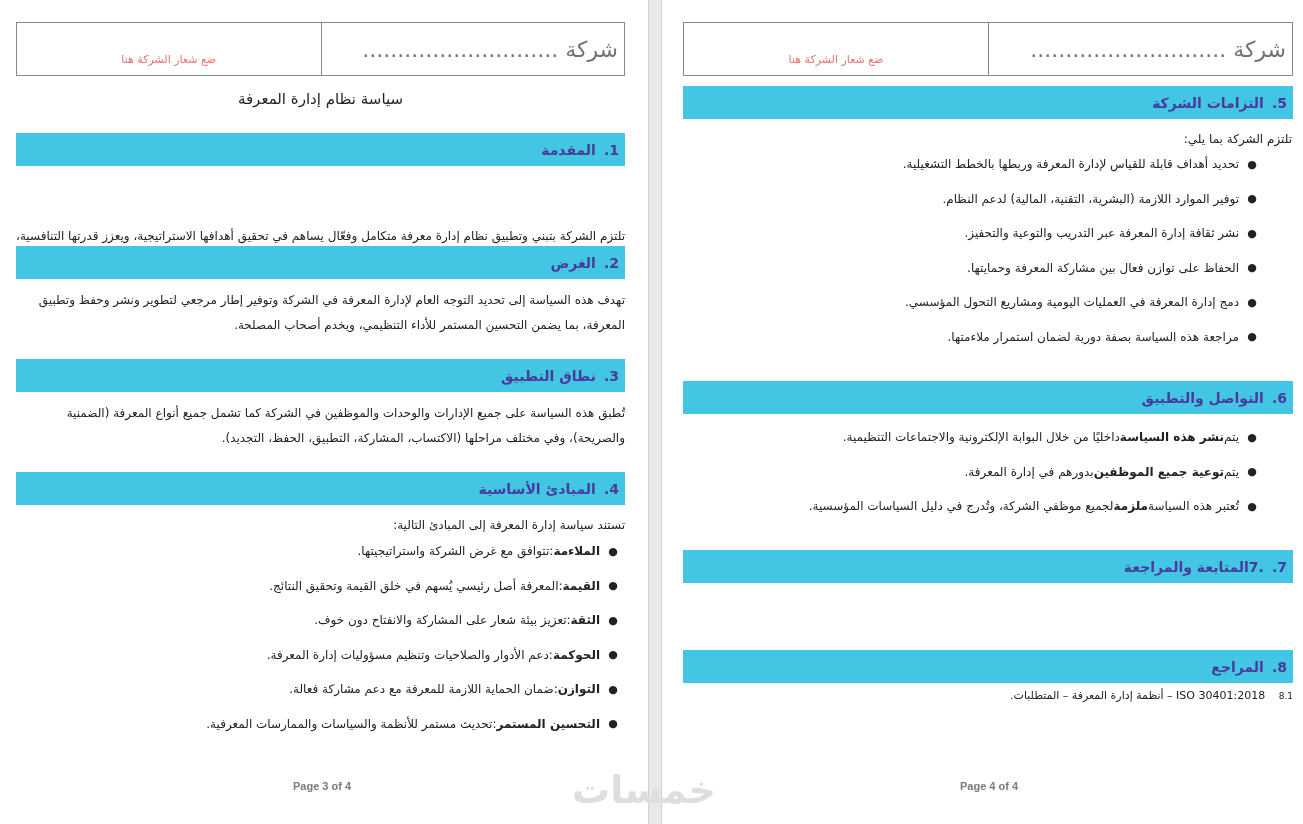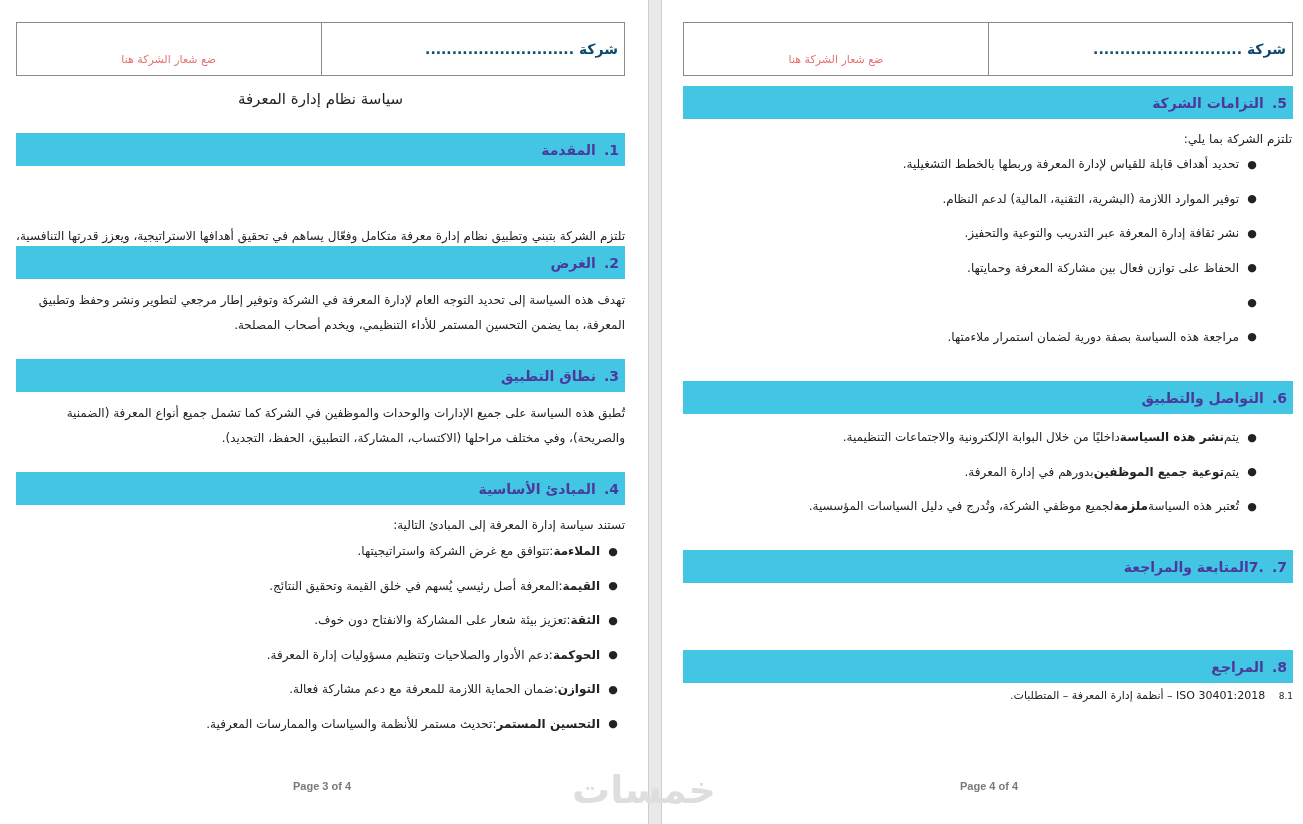--- a/index.html
+++ b/index.html
@@ -20,21 +20,21 @@
   .header-table {
     position: absolute; top: 22px; height: 54px;
     border: 1px solid #8a8a8a; display: flex; direction: rtl;
   }
   .page-left .header-table  { left: 16px; width: 609px; }
   .page-right .header-table { left: 21px; width: 610px; }
   .header-company {
     width: 50%; height: 100%; border-left: 1px solid #8a8a8a;
     display: flex; align-items: center; justify-content: flex-start;
     padding-right: 6px;
-    font-family: "DejaVu Sans", sans-serif; font-size: 14px; color: #0c4a6e; font-weight: 700;
+    font-family: "DejaVu Sans", sans-serif; font-size: 22px; color: #737373; font-weight: 400;
   }
   .header-logo {
     width: 50%; height: 100%;
     display: flex; align-items: flex-start; justify-content: center;
     padding-top: 5px;
     font-size: 11px; color: #e57373; margin-top: 25px;
   }
 
   .doc-title {
     position: absolute; top: 90px; left: 16px; width: 609px; text-align: center;
@@ -183,20 +183,21 @@
       <li>
           <span class="bullet">●</span>
           <span>نشر ثقافة إدارة المعرفة عبر التدريب والتوعية والتحفيز.</span>
         </li>
       <li>
           <span class="bullet">●</span>
           <span>الحفاظ على توازن فعال بين مشاركة المعرفة وحمايتها.</span>
         </li>
       <li>
           <span class="bullet">●</span>
+          <span>دمج إدارة المعرفة في العمليات اليومية ومشاريع التحول المؤسسي.</span>
         </li>
       <li>
           <span class="bullet">●</span>
           <span>مراجعة هذه السياسة بصفة دورية لضمان استمرار ملاءمتها.</span>
         </li>
     </ul>
 
     <div class="section-bar" style="top:381px;">
       <span class="num">6.</span>
       <span>التواصل والتطبيق</span>

